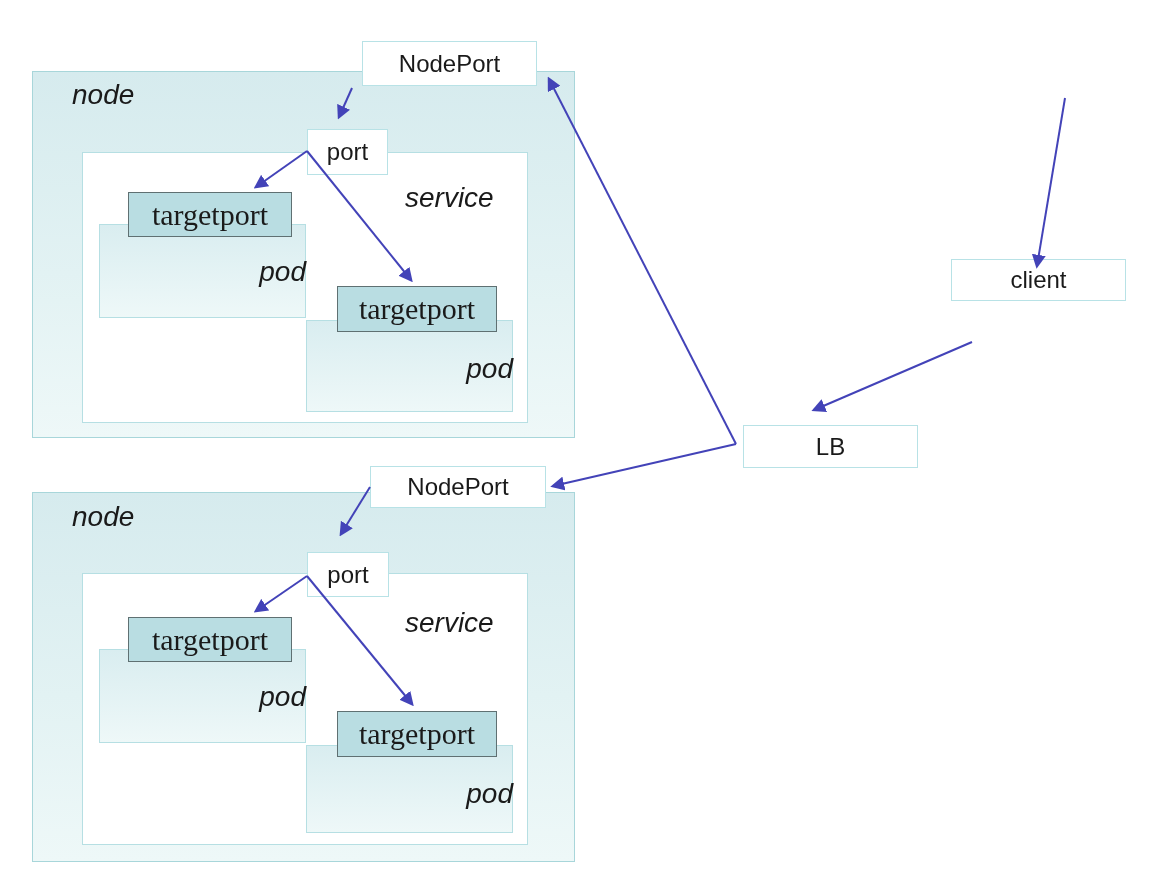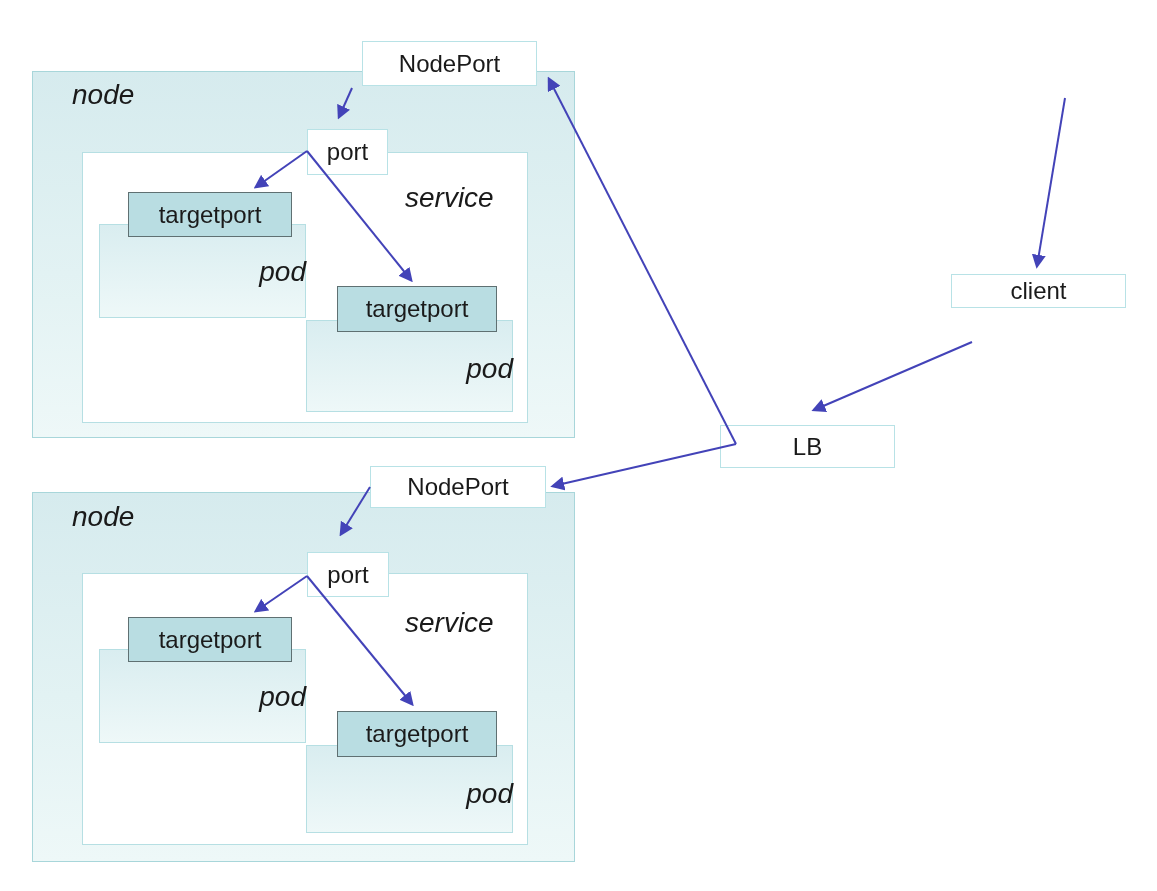--- a/index.html
+++ b/index.html
@@ -25,21 +25,21 @@
     position:absolute;background:#ffffff;border:1px solid var(--service-border);
   }
   .pod{
     position:absolute;border:1px solid var(--pod-border);
     background:linear-gradient(to bottom, var(--pod-fill-top) 0%, var(--pod-fill-bottom) 100%);
   }
   .target{
     position:absolute;background:var(--targetport-fill);
     border:1px solid var(--targetport-border);
     display:flex;align-items:center;justify-content:center;
-    font-family:Liberation Sans, sans-serif;font-size:24px;letter-spacing:0px;
+    font-family:Liberation Serif, serif;font-size:30px;letter-spacing:0px;
   }
   .wbox{
     position:absolute;background:#ffffff;border:1px solid var(--label-box-border);
     display:flex;align-items:center;justify-content:center;
     font-size:24px;
   }
   .lbl{position:absolute;font-size:28px;line-height:1.1;white-space:nowrap;font-style:italic;}
   .lbl.center{text-align:right;padding-left:44px;}
   svg.arrows{position:absolute;left:0;top:0;pointer-events:none;}
 </style>
@@ -77,22 +77,22 @@
 
   <div class="pod" style="left:306px;top:745px;width:207px;height:88px"></div>
   <div class="lbl center" style="left:306px;top:779px;width:207px">pod</div>
 
   <div class="target" style="left:128px;top:617px;width:164px;height:45px">targetport</div>
   <div class="target" style="left:337px;top:711px;width:160px;height:46px">targetport</div>
 
   <div class="wbox" style="left:370px;top:466px;width:176px;height:42px">NodePort</div>
   <div class="wbox" style="left:307px;top:552px;width:82px;height:45px">port</div>
 
-  <div class="wbox" style="left:951px;top:274px;width:175px;height:34px">client</div>
-  <div class="wbox" style="left:720px;top:425px;width:175px;height:43px">LB</div>
+  <div class="wbox" style="left:951px;top:259px;width:175px;height:42px">client</div>
+  <div class="wbox" style="left:743px;top:425px;width:175px;height:43px">LB</div>
 
   <svg class="arrows" width="1157" height="891" viewBox="0 0 1157 891">
     <defs>
       <marker id="arr" viewBox="0 0 10 10" refX="8" refY="5" markerWidth="7" markerHeight="7" orient="auto-start-reverse">
         <path d="M0,0 L10,5 L0,10 z" style="fill:var(--arrow)"></path>
       </marker>
     </defs>
     <g style="stroke:var(--arrow);stroke-width:2;fill:none">
       <line x1="1065" y1="98" x2="1037" y2="266" marker-end="url(#arr)"></line>
       <line x1="972" y1="342" x2="814" y2="410" marker-end="url(#arr)"></line>

